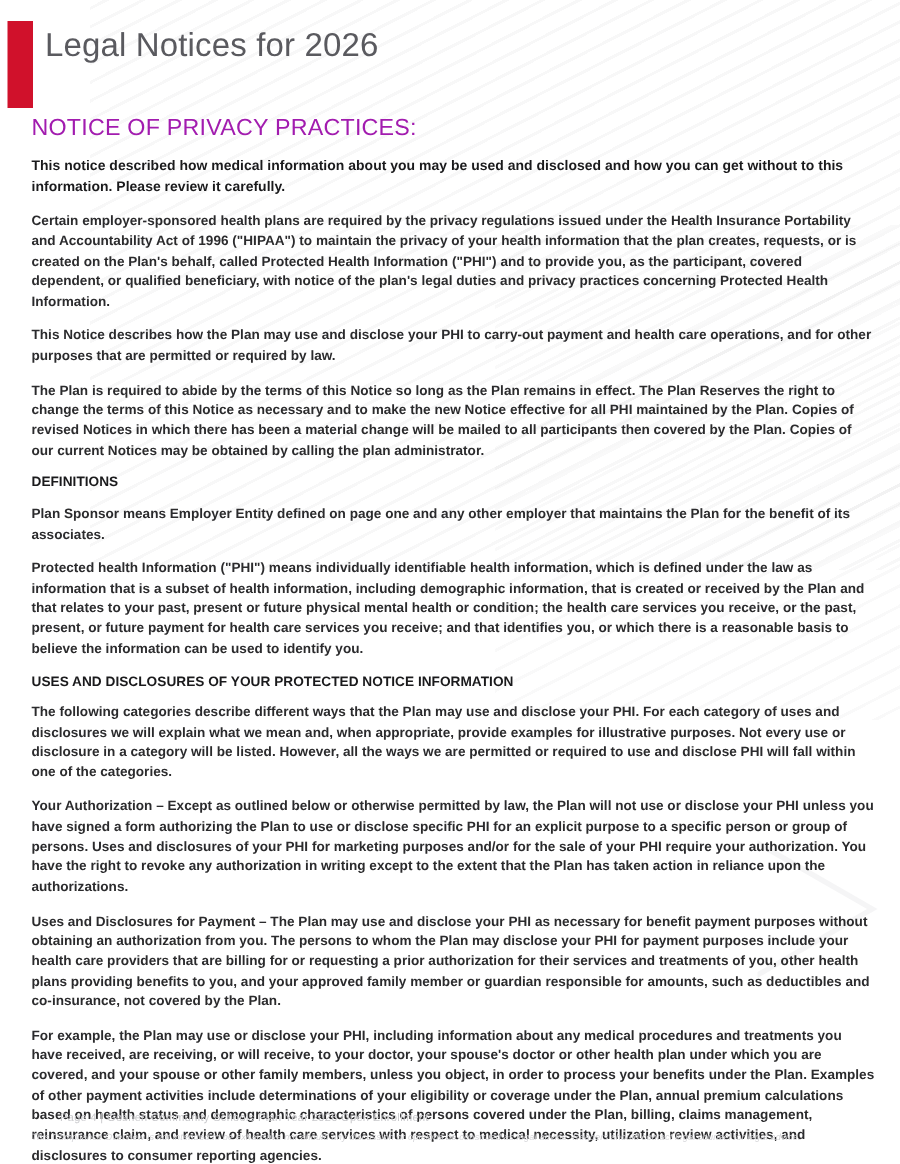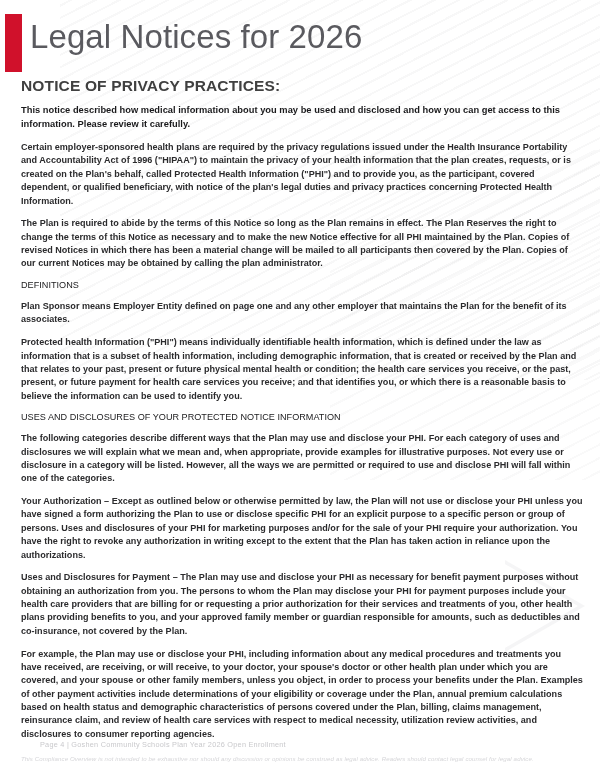--- a/index.html
+++ b/index.html
@@ -94,37 +94,37 @@
     left: 5px;
     top: 14px;
     width: 17px;
     height: 58px;
     background: #d0112b;
   }
   .page-title {
     position: absolute;
     left: 30px;
     top: 17px;
-    font-size: 33px;
+    font-size: 22px;
     font-weight: 300;
     letter-spacing: 0.1px;
     color: #5a5a5f;
     line-height: 1.2;
     white-space: nowrap;
   }
 
   
   .content {
     position: relative;
     padding: 0 17px 0 21px;
   }
   .section-title {
     font-size: 15.5px;
-    font-weight: 700;
-    color: #404040;
+    font-weight: 400;
+    color: #a21caf;
     letter-spacing: 0.15px;
     margin: 0 0 9px 0;
     line-height: 1.25;
   }
   .lead {
     font-size: 9.3px;
     font-weight: bold;
     color: #1a1a1c;
     line-height: 1.44;
     margin: 0 0 10px 0;
@@ -133,21 +133,21 @@
   p.body {
     font-size: 9.05px;
     font-weight: bold;
     color: #2b2b2d;
     line-height: 1.475;
     margin: 0 0 9.5px 0;
     letter-spacing: 0.01px;
   }
   h3.sub {
     font-size: 9.1px;
-    font-weight: normal;
+    font-weight: bold;
     color: #1a1a1c;
     margin: 2px 0 8px 0;
     line-height: 1.3;
     letter-spacing: 0.02px;
   }
 
   
   .footer {
     position: absolute;
     left: 21px;
@@ -183,23 +183,24 @@
 
   <div class="header">
     <div class="accent-bar"></div>
     <div class="page-title">Legal Notices for 2026</div>
   </div>
 
   <div class="content">
 
     <h2 class="section-title">NOTICE OF PRIVACY PRACTICES:</h2>
 
-    <p class="lead">This notice described how medical information about you may be used and disclosed and how you can get access to this information. Please review it carefully.</p>
+    <p class="lead">This notice described how medical information about you may be used and disclosed and how you can get without to this information. Please review it carefully.</p>
 
     <p class="body">Certain employer-sponsored health plans are required by the privacy regulations issued under the Health Insurance Portability and Accountability Act of 1996 ("HIPAA") to maintain the privacy of your health information that the plan creates, requests, or is created on the Plan's behalf, called Protected Health Information ("PHI") and to provide you, as the participant, covered dependent, or qualified beneficiary, with notice of the plan's legal duties and privacy practices concerning Protected Health Information.</p>
+    <p class="body">This Notice describes how the Plan may use and disclose your PHI to carry-out payment and health care operations, and for other purposes that are permitted or required by law.</p>
     <p class="body">The Plan is required to abide by the terms of this Notice so long as the Plan remains in effect.  The Plan Reserves the right to change the terms of this Notice as necessary and to make the new Notice effective for all PHI maintained by the Plan.  Copies of revised Notices in which there has been a material change will be mailed to all participants then covered by the Plan.  Copies of our current Notices may be obtained by calling the plan administrator.</p>
 
     <h3 class="sub">DEFINITIONS</h3>
     <p class="body">Plan Sponsor means Employer Entity defined on page one and any other employer that maintains the Plan for the benefit of its associates.</p>
     <p class="body">Protected health Information ("PHI") means individually identifiable health information, which is defined under the law as information that is a subset of health information, including demographic information, that is created or received by the Plan and that relates to your past, present or future physical mental health or condition; the health care services you receive, or the past, present, or future payment for health care services you receive; and that identifies you, or which there is a reasonable basis to believe the information can be used to identify you.</p>
 
     <h3 class="sub">USES AND DISCLOSURES OF YOUR PROTECTED NOTICE INFORMATION</h3>
     <p class="body">The following categories describe different ways that the Plan may use and disclose your PHI.  For each category of uses and disclosures we will explain what we mean and, when appropriate, provide examples for illustrative purposes.  Not every use or disclosure in a category will be listed.  However, all the ways we are permitted or required to use and disclose PHI will fall within one of the categories.</p>
     <p class="body">Your Authorization – Except as outlined below or otherwise permitted by law, the Plan will not use or disclose your PHI unless you have signed a form authorizing the Plan to use or disclose specific PHI for an explicit purpose to a specific person or group of persons.  Uses and disclosures of your PHI for marketing purposes and/or for the sale of your PHI require your authorization.  You have the right to revoke any authorization in writing except to the extent that the Plan has taken action in reliance upon the authorizations.</p>
     <p class="body">Uses and Disclosures for Payment – The Plan may use and disclose your PHI as necessary for benefit payment purposes without obtaining an authorization from you.  The persons to whom the Plan may disclose your PHI for payment purposes include your health care providers that are billing for or requesting a prior authorization for their services and treatments of you, other health plans providing benefits to you, and your approved family member or guardian responsible for amounts, such as deductibles and co-insurance, not covered by the Plan.</p>

